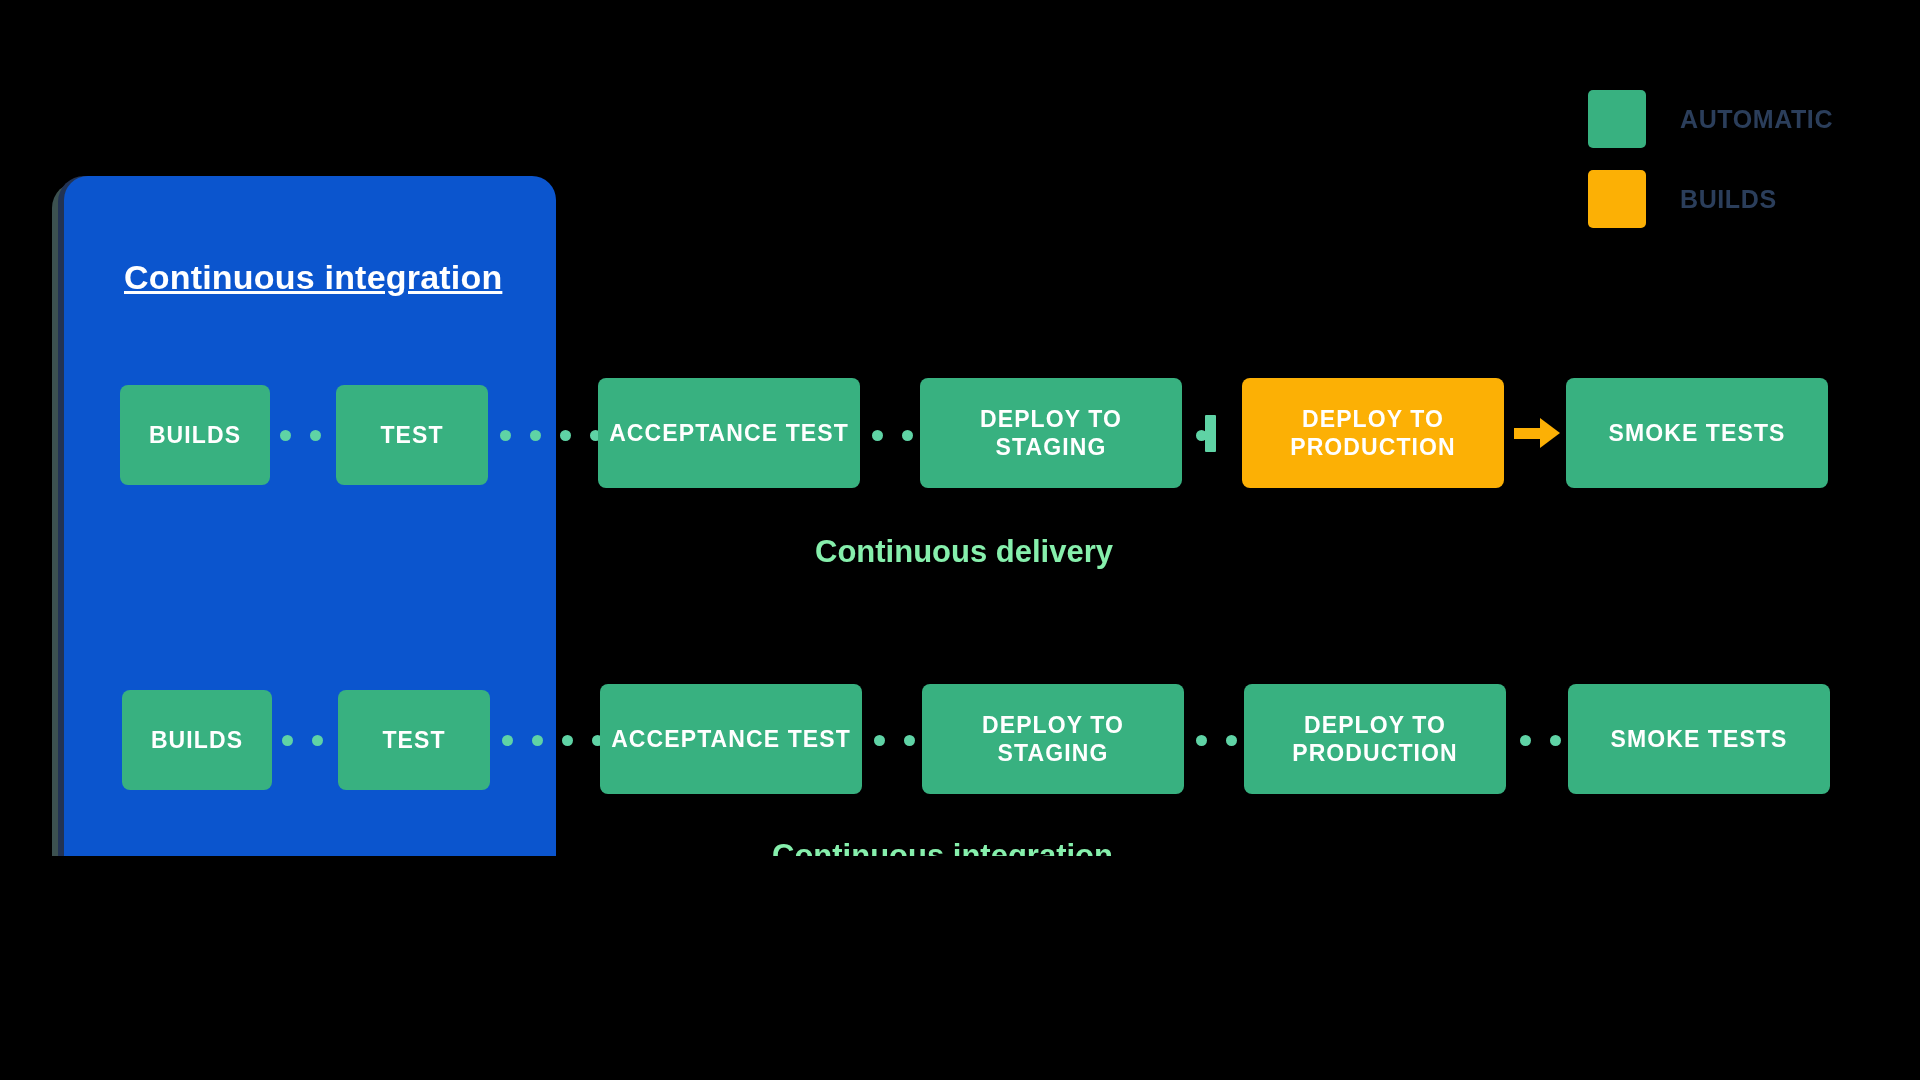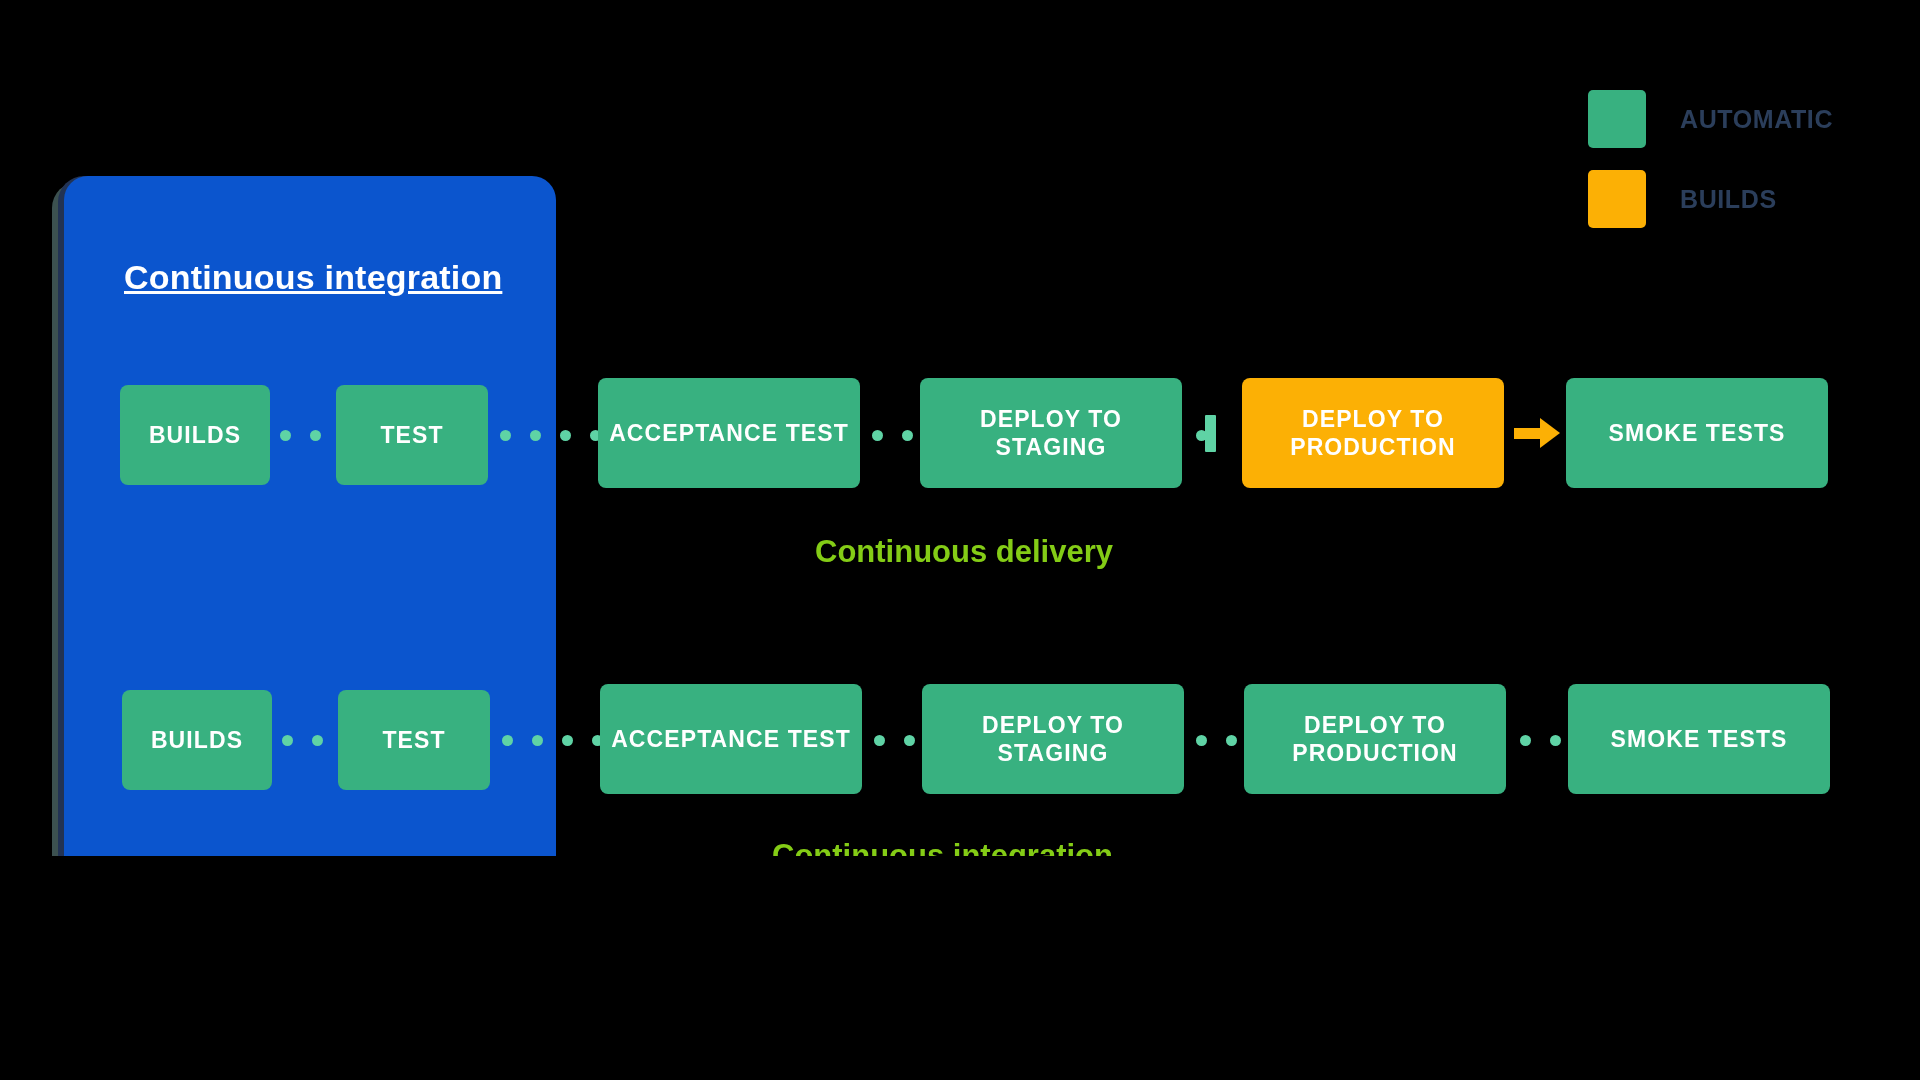--- a/index.html
+++ b/index.html
@@ -142,21 +142,21 @@
     border-top: 15px solid transparent;
     border-bottom: 15px solid transparent;
     border-left: 20px solid #fcb005;
   }
 
   
   .caption {
     position: absolute;
     font-size: 31px;
     font-weight: 700;
-    color: #84cc16;
+    color: #86efac;
     white-space: nowrap;
     text-align: right;
   }
 </style>
 </head>
 <body>
 
 <div id="canvas">
 
   <div class="legend">

